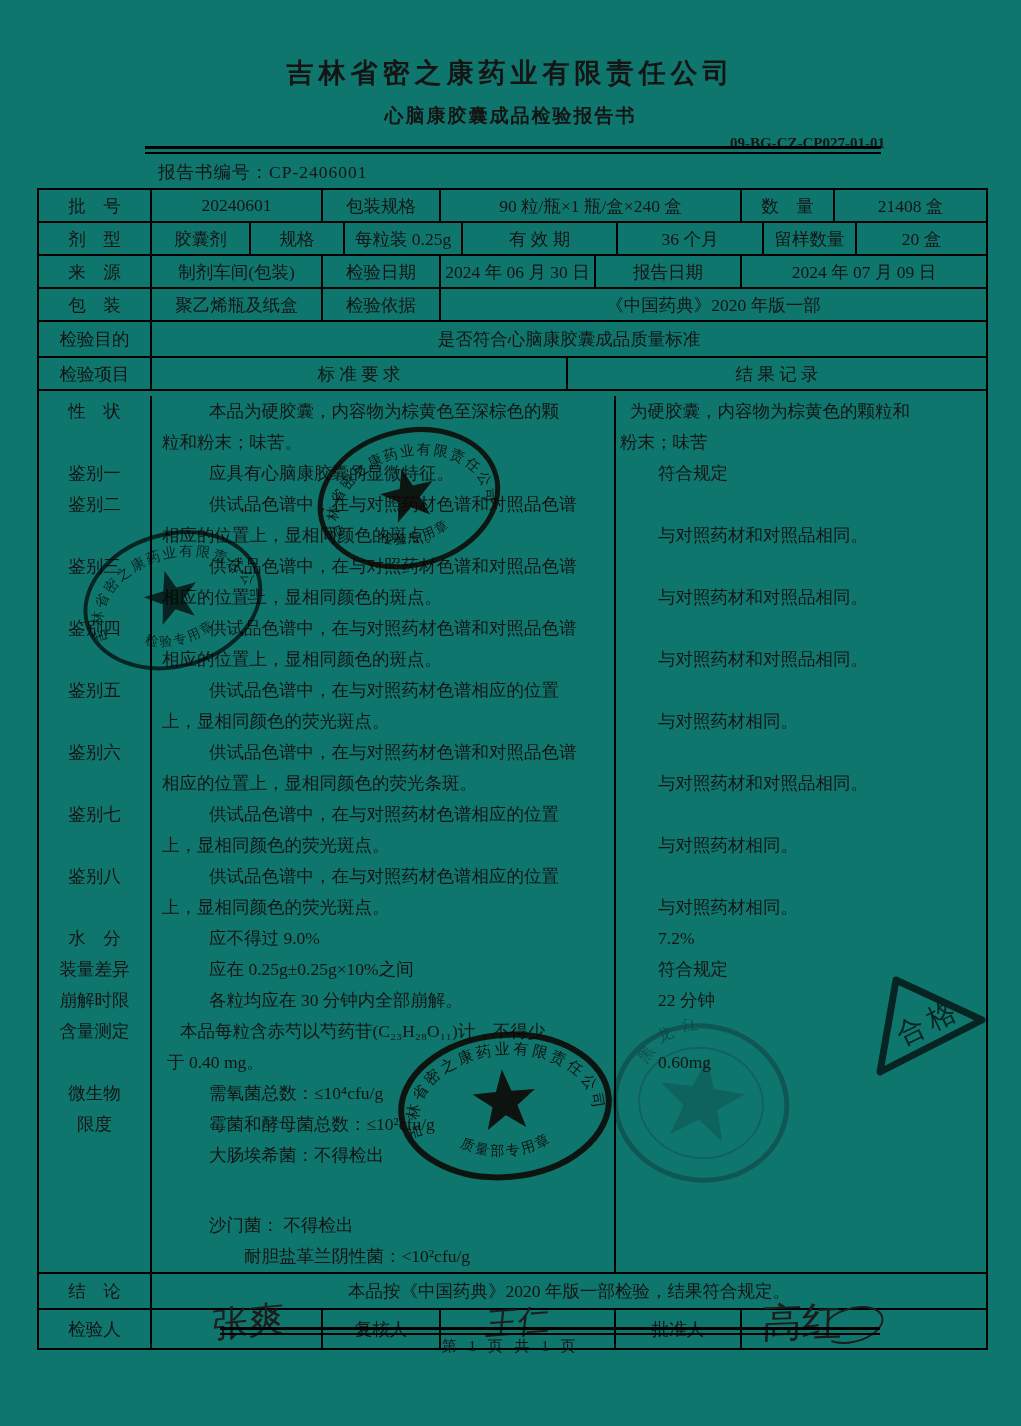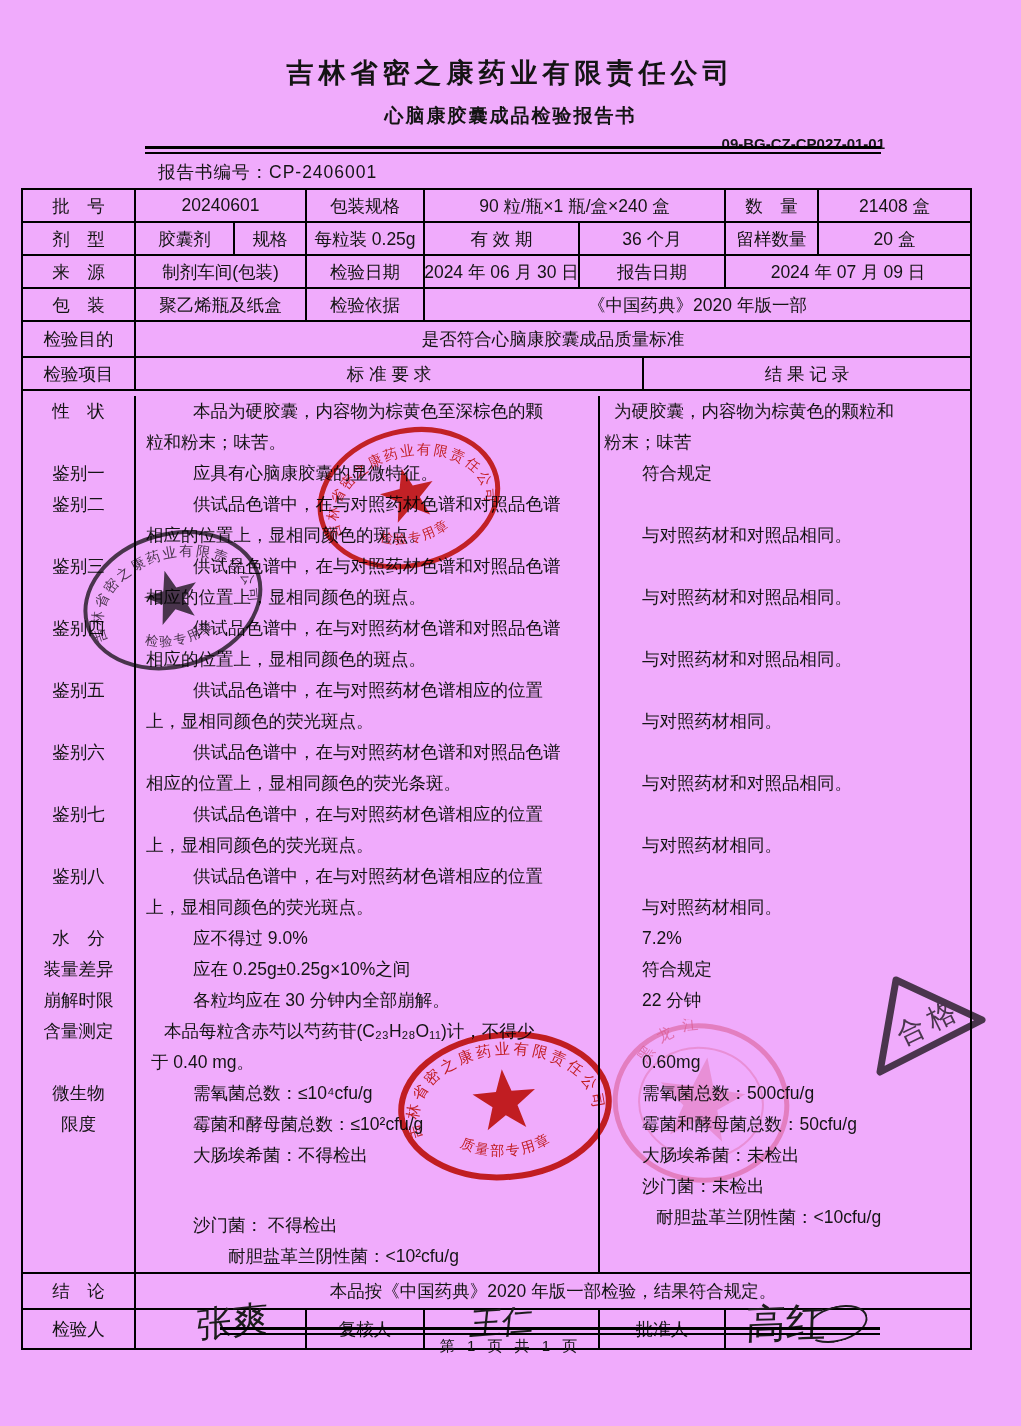--- a/index.html
+++ b/index.html
@@ -1,41 +1,41 @@
 <!DOCTYPE html>
 <html><head>
 <meta charset="utf-8">
 <style>
   html,body{margin:0;padding:0;background:#e8e8e8;}
-  .page{position:relative;width:1021px;height:1426px;background:#f0abfc;margin:0 auto;
-        font-family:Liberation Sans, sans-serif;color:#141414;overflow:hidden;}
+  .page{position:relative;width:1021px;height:1426px;background:#0f766e;margin:0 auto;
+        font-family:Liberation Serif, serif;color:#141414;overflow:hidden;}
   
   .company{position:absolute;top:55px;left:0;right:0;text-align:center;
            font-size:27px;font-weight:700;letter-spacing:5px;}
   .doc-title{position:absolute;top:103px;left:0;right:0;text-align:center;
            font-size:19px;font-weight:700;letter-spacing:2px;}
   .doc-code{position:absolute;top:135px;left:695px;width:190px;text-align:right;
            font-size:15px;font-weight:700;}
   .hrule{position:absolute;border-top:3px solid #000;border-bottom:2px solid #000;height:3px;}
   .top-rule{top:146px;left:145px;width:736px;}
   .bottom-rule{top:1327px;left:220px;width:660px;}
   .report-no{position:absolute;top:160px;left:158px;font-size:17.5px;letter-spacing:1px;}
   .page-num{position:absolute;top:1337px;left:0;right:0;text-align:center;
             font-size:15px;letter-spacing:4px;}
   
-  .rpt{position:absolute;top:188px;left:21px;width:951px;border:2.5px solid #000;
+  .rpt{position:absolute;top:188px;left:37px;width:951px;border:2.5px solid #000;
        box-sizing:border-box;font-size:17.5px;background:transparent;}
   .tr{display:flex;border-bottom:2px solid #000;align-items:stretch;}
   .tr.last{border-bottom:none;}
   .h31{height:31px;} .h34{height:34px;} .h38{height:38px;}
   .td{display:flex;align-items:center;justify-content:center;border-right:2px solid #000;
       box-sizing:border-box;flex:none;white-space:nowrap;overflow:visible;position:relative;}
   .td.fill{flex:1;border-right:none;}
   .w113{width:113px;} .w171{width:171px;} .w118{width:118px;} .w301{width:301px;}
-  .w93{width:93px;} .w99{width:99px;} .w72{width:72px;} .w155{width:155px;}
+  .w93{width:93px;} .w99{width:99px;} .w72{width:94px;} .w155{width:155px;}
   .w146{width:146px;} .w126{width:126px;} .w175{width:175px;}
   
   #body-rows{border-bottom:2px solid #000;padding-top:5px;}
   .brow{display:flex;align-items:stretch;}
   .bc{box-sizing:border-box;}
   .c1{width:113px;flex:none;border-right:2px solid #000;display:flex;justify-content:center;}
   .c2{width:464px;flex:none;border-right:2px solid #000;}
   .c3{flex:1;}
   .line{line-height:31px;height:31px;white-space:nowrap;}
   .lblwrap{text-align:center;}
@@ -106,21 +106,21 @@
       <div class="td fill">《中国药典》2020 年版一部</div>
     </div>
 
     <div class="tr h34">
       <div class="td w113">检验目的</div>
       <div class="td fill">是否符合心脑康胶囊成品质量标准</div>
     </div>
 
     <div class="tr h31">
       <div class="td w113">检验项目</div>
-      <div class="td" style="width:508px;">标 准 要 求</div>
+      <div class="td" style="width:416px;">标 准 要 求</div>
       <div class="td fill">结 果 记 录</div>
     </div>
 
     <div id="body-rows">
         <div class="brow">
           <div class="bc c1">
             <div class="lblwrap">
               <div>性　状</div>
             </div>
           </div>
@@ -303,27 +303,20 @@
               <div>微生物</div>
               <div>限度</div>
             </div>
           </div>
           <div class="bc c2">
             <div class="line" style="padding-left: 57px;">需氧菌总数：≤10⁴cfu/g</div>
             <div class="line" style="padding-left: 57px;">霉菌和酵母菌总数：≤10²cfu/g</div>
             <div class="line" style="padding-left: 57px;">大肠埃希菌：不得检出</div>
             <div class="line" style="padding-left: 57px; margin-top: 39px;">沙门菌： 不得检出</div>
             <div class="line" style="padding-left: 92px;">耐胆盐革兰阴性菌：&lt;10²cfu/g</div>
-          </div>
-          <div class="bc c3">
-            <div class="line" style="padding-left: 42px;">需氧菌总数：500cfu/g</div>
-            <div class="line" style="padding-left: 42px;">霉菌和酵母菌总数：50cfu/g</div>
-            <div class="line" style="padding-left: 42px;">大肠埃希菌：未检出</div>
-            <div class="line" style="padding-left: 42px;">沙门菌：未检出</div>
-            <div class="line" style="padding-left: 56px;">耐胆盐革兰阴性菌：&lt;10cfu/g</div>
           </div>
         </div>
       </div>
 
     <div class="tr h34">
       <div class="td w113">结　论</div>
       <div class="td fill">本品按《中国药典》2020 年版一部检验，结果符合规定。</div>
     </div>
 
     <div class="tr h38 last">

